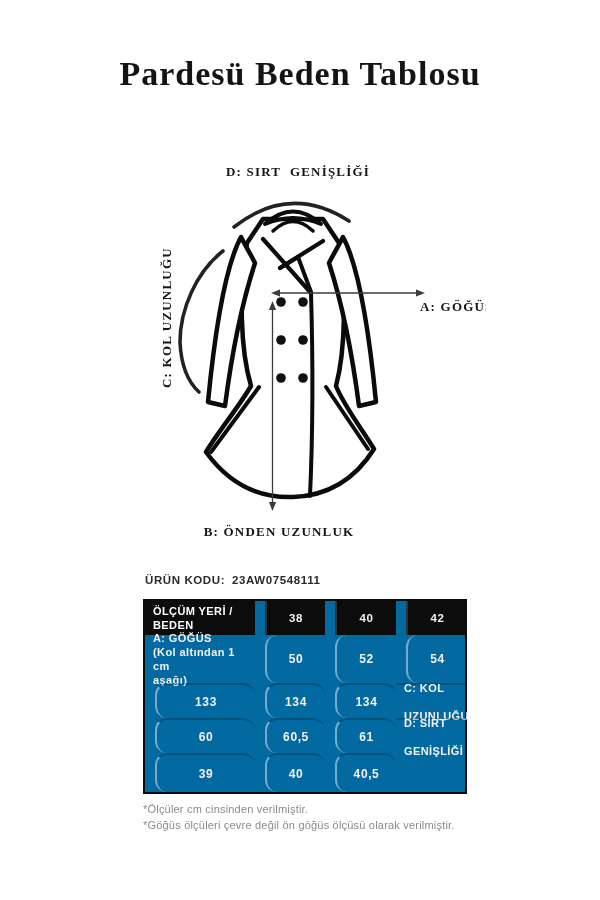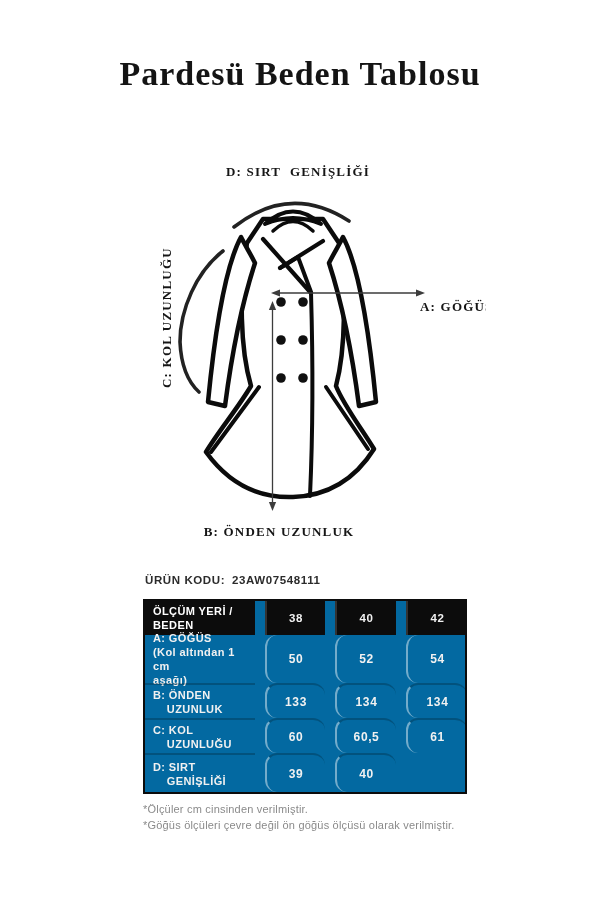--- a/index.html
+++ b/index.html
@@ -134,36 +134,35 @@
     <div class="cell hdr val vdiv-h">40</div>
     <div class="cell hdr val vdiv-h">42</div>
 
     <div class="cell lbl">A: GÖĞÜS
 (Kol altından 1 cm
 aşağı)</div>
     <div class="cell val vdiv-b">50</div>
     <div class="cell val vdiv-b">52</div>
     <div class="cell val vdiv-b">54</div>
 
-    <div class="cell lbl rsep">B: ÖNDEN
-    UZUNLUK</div>
     <div class="cell val vdiv-b rsep">133</div>
     <div class="cell val vdiv-b rsep">134</div>
     <div class="cell val vdiv-b rsep">134</div>
 
     <div class="cell lbl rsep">C: KOL
     UZUNLUĞU</div>
     <div class="cell val vdiv-b rsep">60</div>
     <div class="cell val vdiv-b rsep">60,5</div>
     <div class="cell val vdiv-b rsep">61</div>
 
     <div class="cell lbl rsep">D: SIRT
     GENİŞLİĞİ</div>
     <div class="cell val vdiv-b rsep">39</div>
     <div class="cell val vdiv-b rsep">40</div>
+    <div class="cell val vdiv-b rsep">40,5</div>
   </div>
 
   <div class="footnotes">
     <div>*Ölçüler cm cinsinden verilmiştir.</div>
     <div>*Göğüs ölçüleri çevre değil ön göğüs ölçüsü olarak verilmiştir.</div>
   </div>
 
 </div>
 
 </body></html>

